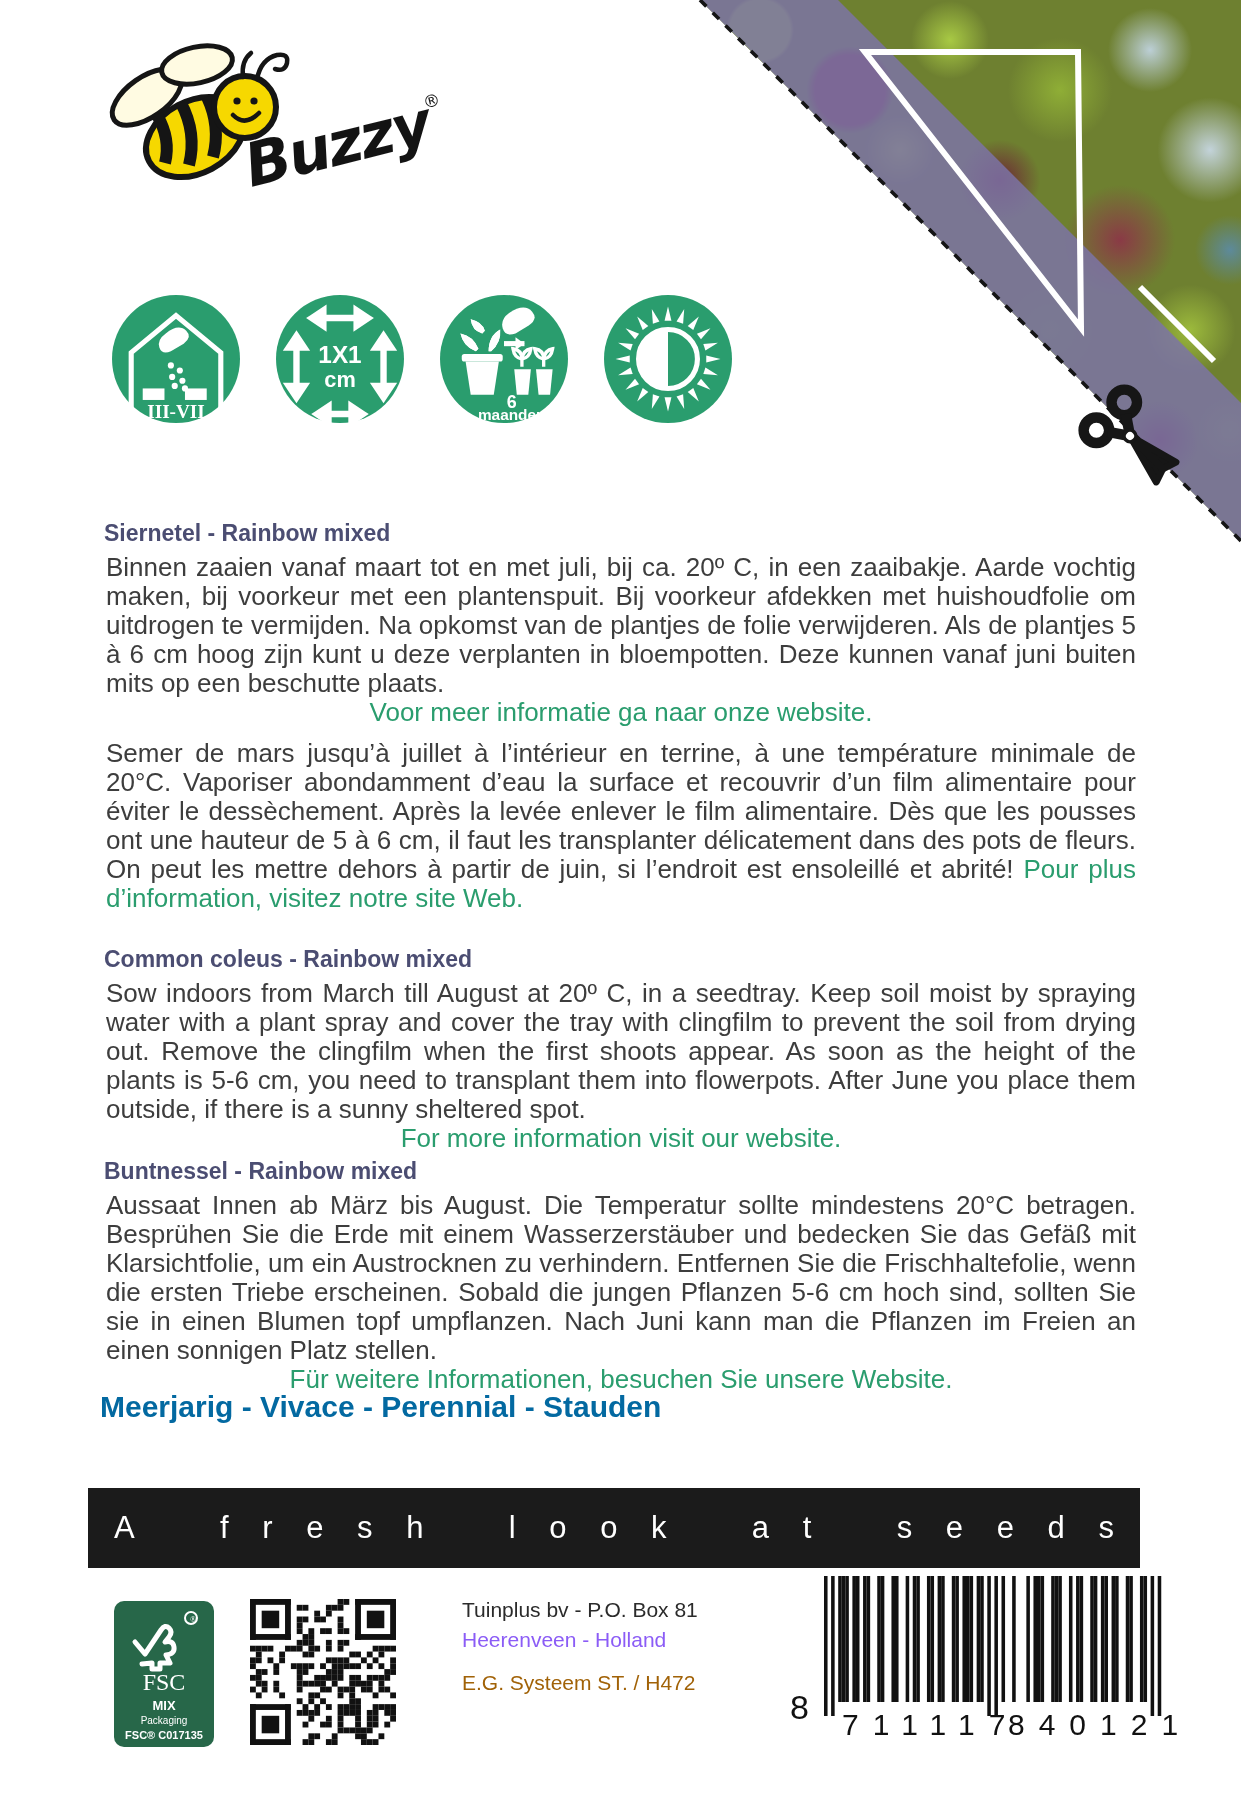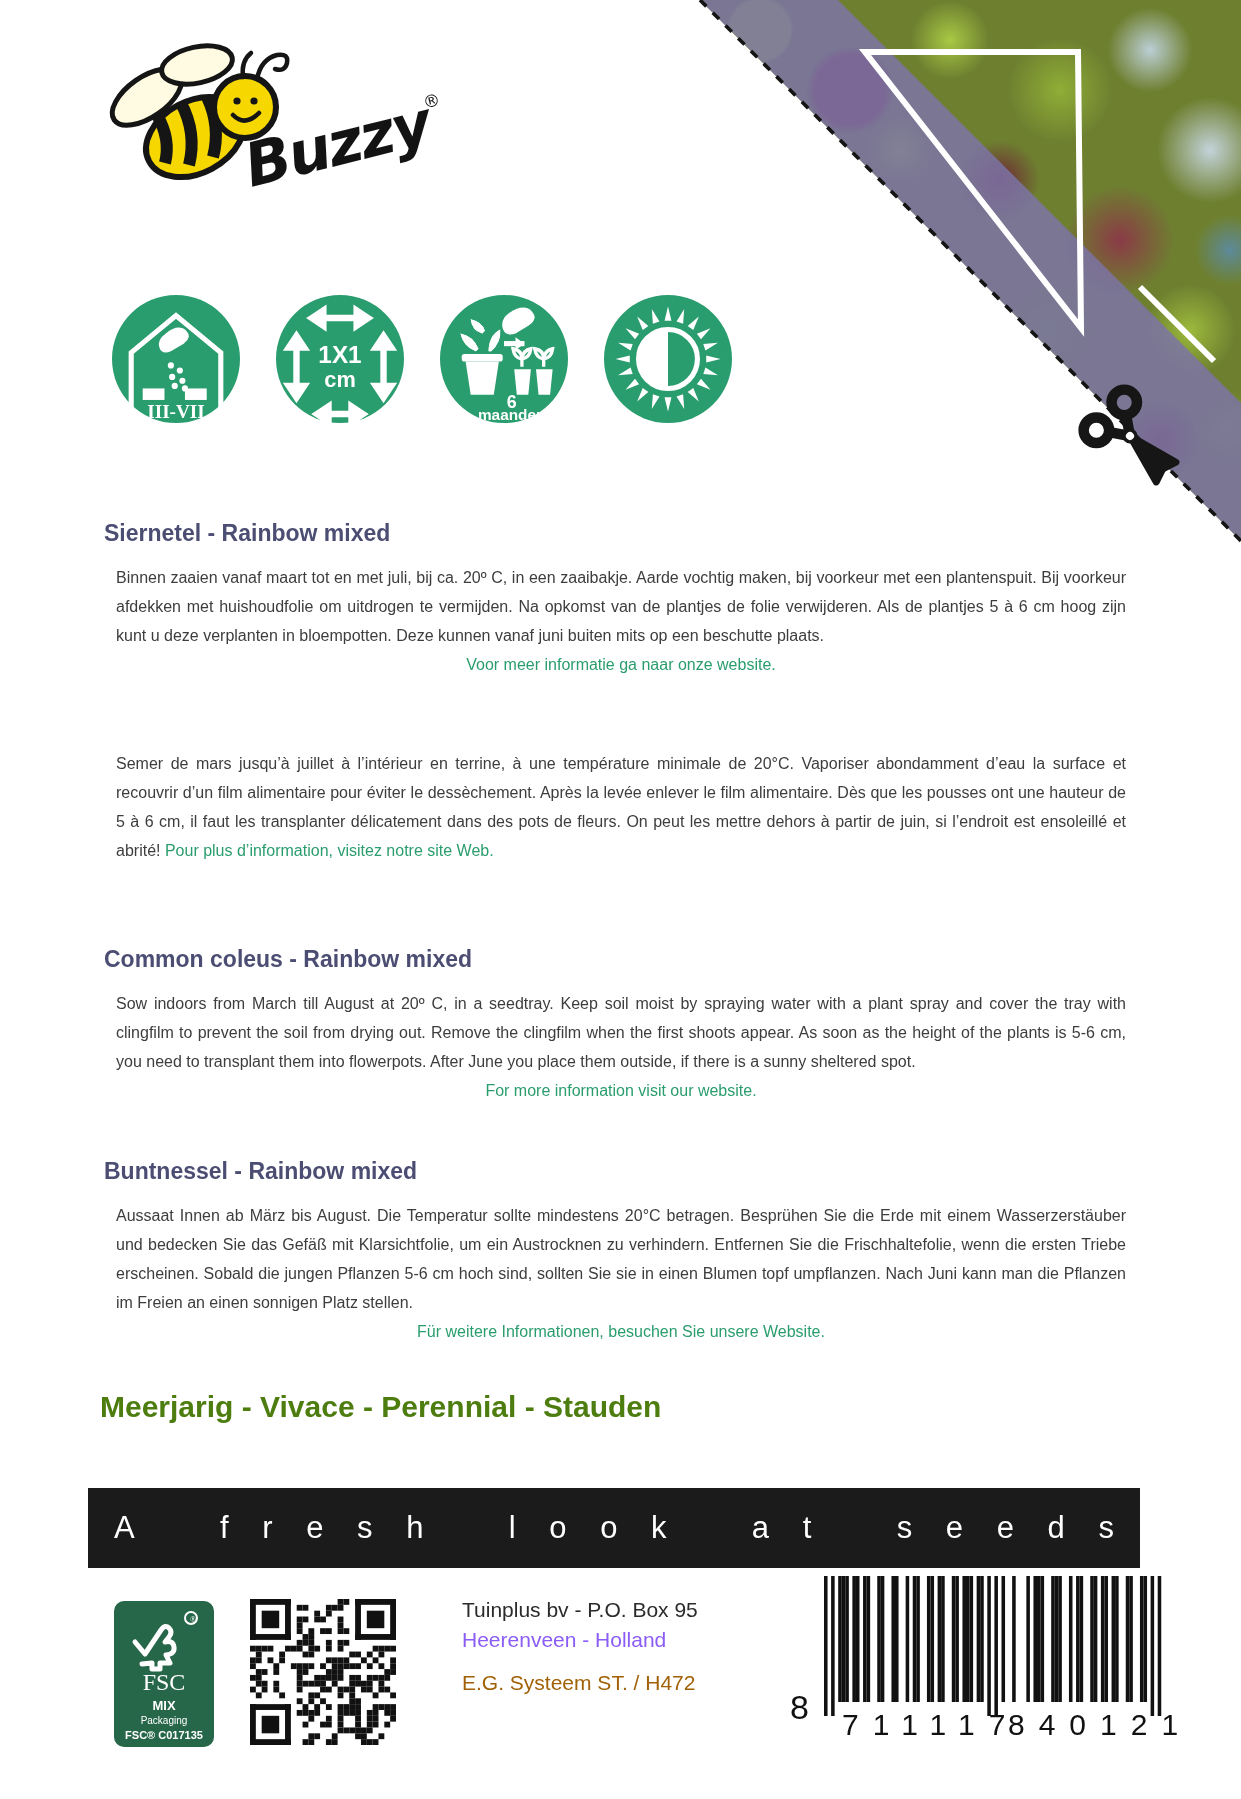--- a/index.html
+++ b/index.html
@@ -41,24 +41,24 @@
     font-size:60px;color:#131313;letter-spacing:-2px;}
   .logo-reg{font-size:17px;font-style:normal;font-weight:normal;vertical-align:34px;letter-spacing:0;}
 
   
   .pictos{position:absolute;left:112px;top:295px;display:flex;gap:36px;}
   .picto{width:128px;height:128px;}
 
   
   .section{position:absolute;left:100px;width:1042px;}
   .sec-title{font-weight:bold;font-size:23px;color:#4b4d72;margin:0 0 4px 4px;}
-  .sec-body{font-size:16px;line-height:29px;color:#3d3d3d;text-align:justify;margin:16px;}
+  .sec-body{font-size:26px;line-height:29px;color:#3d3d3d;text-align:justify;margin:6px;}
   .green-link{color:#2a9d6e;}
   .block-link{display:block;text-align:center;}
-  .perennial{position:absolute;left:100px;top:1390px;font-size:30px;font-weight:bold;color:#4d7c0f;}
+  .perennial{position:absolute;left:100px;top:1390px;font-size:30px;font-weight:bold;color:#0369a1;}
 
   
   .banner{position:absolute;left:88px;top:1488px;width:1052px;height:80px;background:#1b1b1b;
     display:flex;align-items:center;}
   .banner-inner{display:flex;justify-content:space-between;width:100%;padding:0 26px;
     color:#ffffff;font-size:31px;}
   .banner-inner .sp{width:18px;}
 
   
   .fsc{position:absolute;left:113px;top:1600px;}
@@ -468,21 +468,21 @@
       <rect x="18" y="0" width="1" height="7" fill="#111"></rect>
       <rect x="24" y="0" width="1" height="7" fill="#111"></rect>
       <rect x="20" y="2" width="3" height="3" fill="#111"></rect>
       <rect x="0" y="18" width="7" height="1" fill="#111"></rect>
       <rect x="0" y="24" width="7" height="1" fill="#111"></rect>
       <rect x="0" y="18" width="1" height="7" fill="#111"></rect>
       <rect x="6" y="18" width="1" height="7" fill="#111"></rect>
       <rect x="2" y="20" width="3" height="3" fill="#111"></rect>
     </svg>
 
-  <div class="addr1">Tuinplus bv - P.O. Box 95</div>
+  <div class="addr1">Tuinplus bv - P.O. Box 81</div>
   <div class="addr2">Heerenveen - Holland</div>
   <div class="syst">E.G. Systeem ST. / H472</div>
 
   <div class="barcode">
     <span class="lead-digit">8</span>
     <svg id="bc-svg" width="360" height="152" style="position:absolute;left:34px;top:0;">
         <rect x="0.00" y="0" width="3.55" height="140" fill="#111"></rect>
         <rect x="7.10" y="0" width="3.55" height="140" fill="#111"></rect>
         <rect x="14.20" y="0" width="3.55" height="126" fill="#111"></rect>
         <rect x="17.75" y="0" width="3.55" height="126" fill="#111"></rect>

